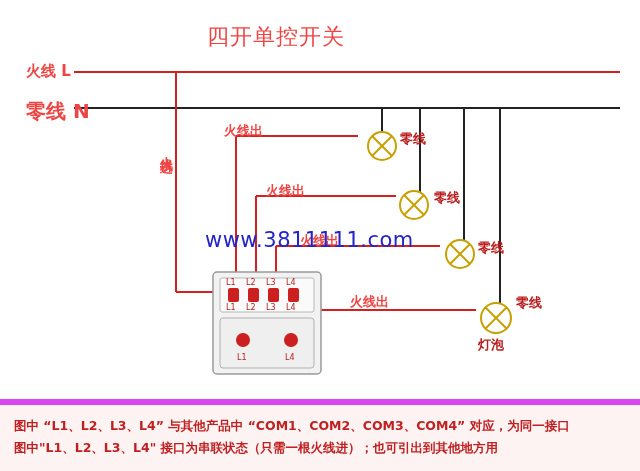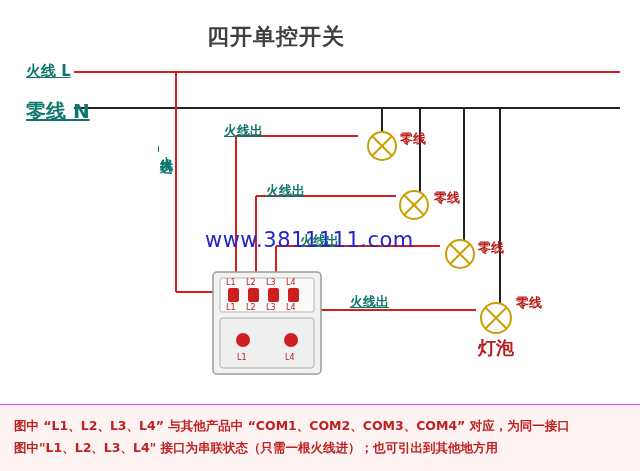--- a/index.html
+++ b/index.html
@@ -1,24 +1,24 @@
 <!DOCTYPE html>
 <html><head>
 <meta charset="utf-8">
 <style>
   html,body{margin:0;padding:0;}
   body{width:640px;height:471px;background:#ffffff;font-family:"DejaVu Sans","Liberation Sans",sans-serif;overflow:hidden;}
   #stage{position:relative;width:640px;height:471px;background:#fff;}
-  .title{position:absolute;left:0;top:22px;width:552px;text-align:center;font-size:22px;font-weight:bold;color:#404040;letter-spacing:1px;}
+  .title{position:absolute;left:0;top:22px;width:552px;text-align:center;font-size:22px;font-weight:normal;color:#ef4444;letter-spacing:1px;}
   .lbl{position:absolute;font-weight:bold;white-space:nowrap;}
-  .red{color:#0f766e;text-decoration:underline;}
+  .red{color:#ef4444;}
   .black{color:#b91c1c;}
   .wm{position:absolute;left:205px;top:228px;font-size:21px;font-weight:normal;color:#2424c8;letter-spacing:0.5px;}
   .wm2{position:absolute;right:12px;bottom:28px;font-size:11px;color:#8a8a8a;}
-  .footer{position:absolute;left:0;bottom:0;width:640px;height:66px;background:#fdf3f3;border-top:1px solid #d946ef;}
+  .footer{position:absolute;left:0;bottom:0;width:640px;height:66px;background:#fdf3f3;border-top:6px solid #d946ef;}
   .ftxt{position:absolute;left:14px;top:10px;width:612px;font-size:12.5px;line-height:1.75;color:#c02020;font-weight:bold;}
   svg{position:absolute;left:0;top:0;}
 </style>
 </head>
 <body>
 
 <div id="stage">
 
   <div class="title">四开单控开关</div>
 
@@ -89,21 +89,21 @@
   <div class="lbl red" style="left:224px;top:122px;font-size:13px;">火线出</div>
   <div class="lbl red" style="left:266px;top:182px;font-size:13px;">火线出</div>
   <div class="lbl red" style="left:300px;top:232px;font-size:13px;">火线出</div>
   <div class="lbl red" style="left:350px;top:293px;font-size:13px;">火线出</div>
 
   <div class="lbl black" style="left:400px;top:130px;font-size:13px;">零线</div>
   <div class="lbl black" style="left:434px;top:189px;font-size:13px;">零线</div>
   <div class="lbl black" style="left:478px;top:239px;font-size:13px;">零线</div>
   <div class="lbl black" style="left:516px;top:294px;font-size:13px;">零线</div>
 
-  <div class="lbl black" style="left:478px;top:336px;font-size:18px;">灯泡</div>
+  <div class="lbl black" style="left:478px;top:336px;font-size:13px;">灯泡</div>
 
   <div class="lbl black" style="left:226px;top:278px;font-size:8px;font-weight:normal;">L1</div>
   <div class="lbl black" style="left:246px;top:278px;font-size:8px;font-weight:normal;">L2</div>
   <div class="lbl black" style="left:266px;top:278px;font-size:8px;font-weight:normal;">L3</div>
   <div class="lbl black" style="left:286px;top:278px;font-size:8px;font-weight:normal;">L4</div>
 
   <div class="lbl black" style="left:226px;top:303px;font-size:8px;font-weight:normal;">L1</div>
   <div class="lbl black" style="left:246px;top:303px;font-size:8px;font-weight:normal;">L2</div>
   <div class="lbl black" style="left:266px;top:303px;font-size:8px;font-weight:normal;">L3</div>
   <div class="lbl black" style="left:286px;top:303px;font-size:8px;font-weight:normal;">L4</div>

